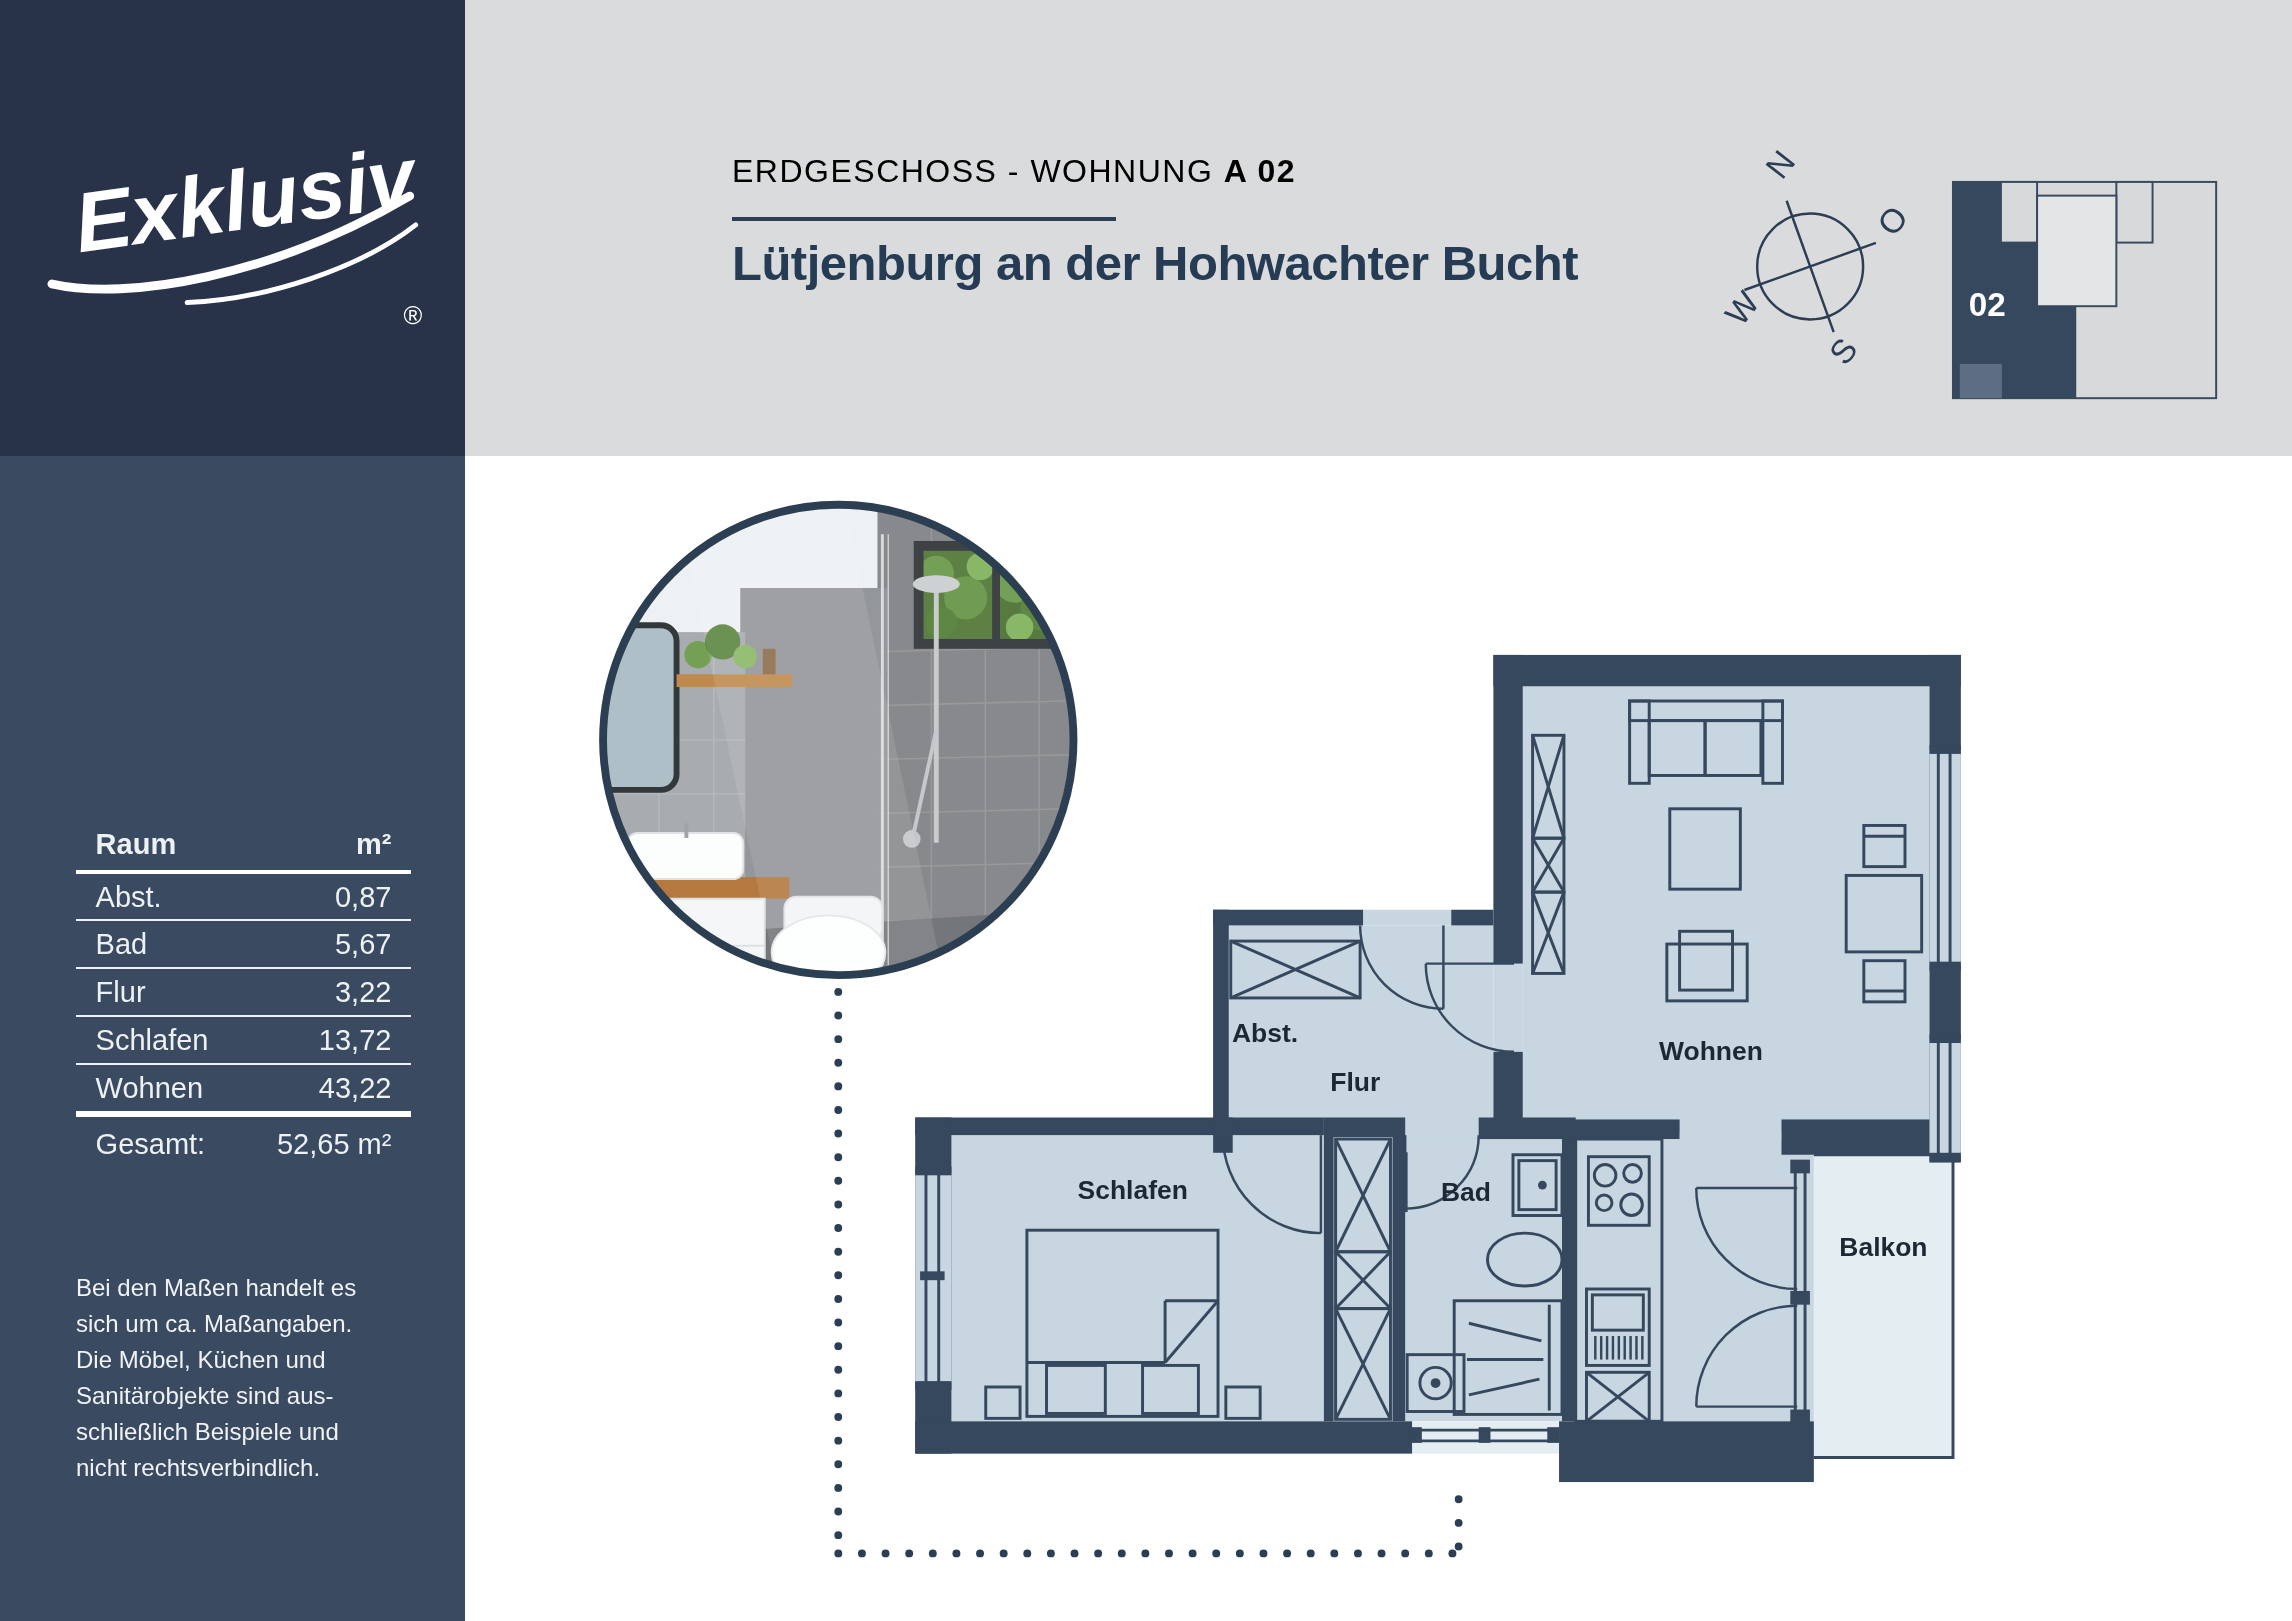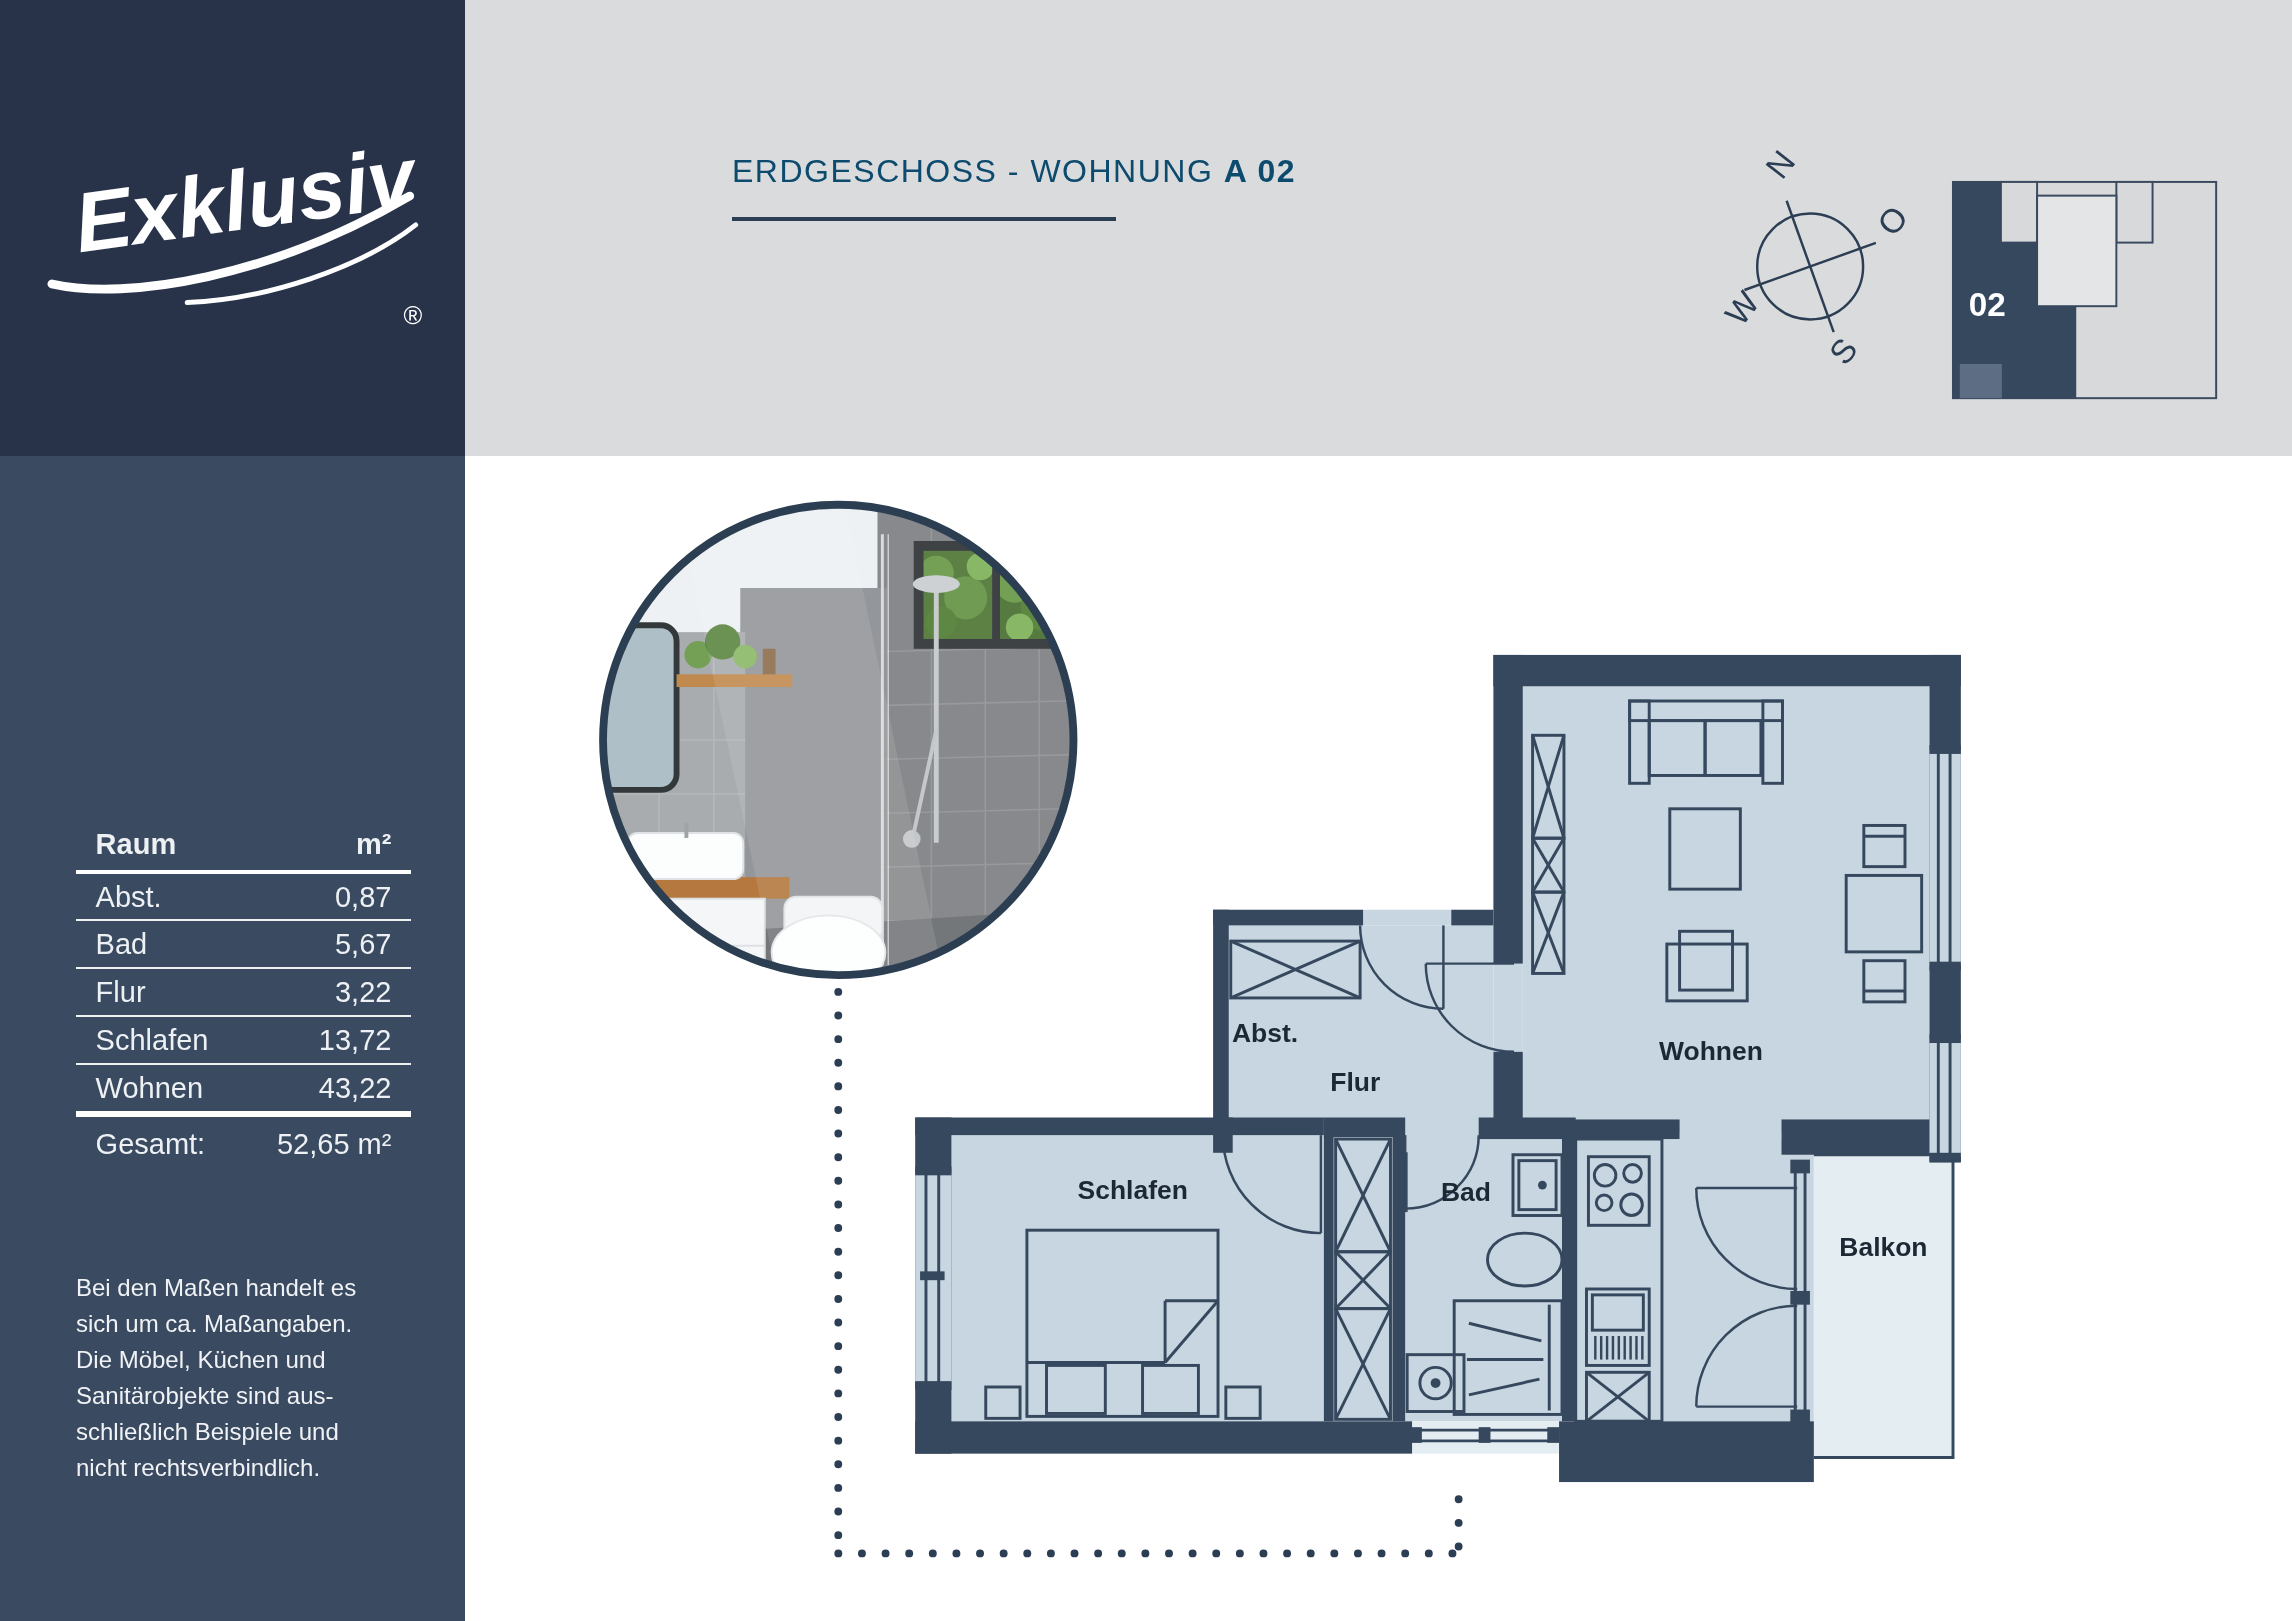--- a/index.html
+++ b/index.html
@@ -6,21 +6,21 @@
   #page{position:relative;width:2293px;height:1621px;background:#ffffff;
         font-family:"Liberation Sans",sans-serif;overflow:hidden;}
   .abs{position:absolute;}
 
   
   #logo-block{left:0;top:0;width:465px;height:456px;background:#28334a;}
   #sidebar{left:0;top:456px;width:465px;height:1165px;background:#394a61;}
 
   
   #header-band{left:465px;top:0;width:1828px;height:456px;background:#dadbdc;}
-  #kicker{left:732px;top:153px;font-size:32px;letter-spacing:1.5px;color:#0c4a6e;}
+  #kicker{left:732px;top:153px;font-size:32px;letter-spacing:1.5px;color:#000000;}
   #kicker b{font-weight:700;}
   #kicker-rule{left:732px;top:217px;width:384px;height:3.9px;background:#2c3e54;}
   #main-title{left:732px;top:235px;font-size:49px;font-weight:700;color:#263c55;letter-spacing:-0.5px;}
   #subtitle{left:732px;top:314px;font-size:32px;color:#2c3e54;}
 
   
   #room-table{left:76px;top:821px;width:335px;color:#eef1f4;font-size:29px;}
   .trow{display:flex;justify-content:space-between;align-items:baseline;
         padding:6.9px 19.6px 5.9px 19.6px;border-bottom:2px solid rgba(255,255,255,.92);}
   .trow .v{text-align:right;}
@@ -95,20 +95,21 @@
 Die Möbel, Küchen und
 Sanitärobjekte sind aus-
 schließlich Beispiele und
 nicht rechtsverbindlich.</div>
 
   <div class="abs" id="header-band"></div>
   <div class="abs" id="kicker">
     <span>ERDGESCHOSS - WOHNUNG </span><b>A 02</b>
   </div>
   <div class="abs" id="kicker-rule"></div>
+  <div class="abs" id="main-title">Lütjenburg an der Hohwachter Bucht</div>
 
   <svg class="abs" style="left:1715px;top:137px;" width="206" height="255" viewBox="0 0 210 260">
     <circle cx="97" cy="132" r="54" fill="none" stroke="#2c3e54" stroke-width="2.5"></circle>
     <line x1="73" y1="65" x2="121" y2="199" stroke="#2c3e54" stroke-width="2.5"></line>
     <line x1="30" y1="156" x2="164" y2="108" stroke="#2c3e54" stroke-width="2.5"></line>
     <text x="62" y="48" font-size="34" fill="#2c3e54" transform="rotate(-52 62 40)">N</text>
     <text x="172" y="102" font-size="34" fill="#2c3e54" transform="rotate(-52 178 92)">O</text>
     <text x="16" y="192" font-size="34" fill="#2c3e54" transform="rotate(-52 24 182)">W</text>
     <text x="122" y="232" font-size="34" fill="#2c3e54" transform="rotate(-52 130 222)">S</text>
   </svg>

